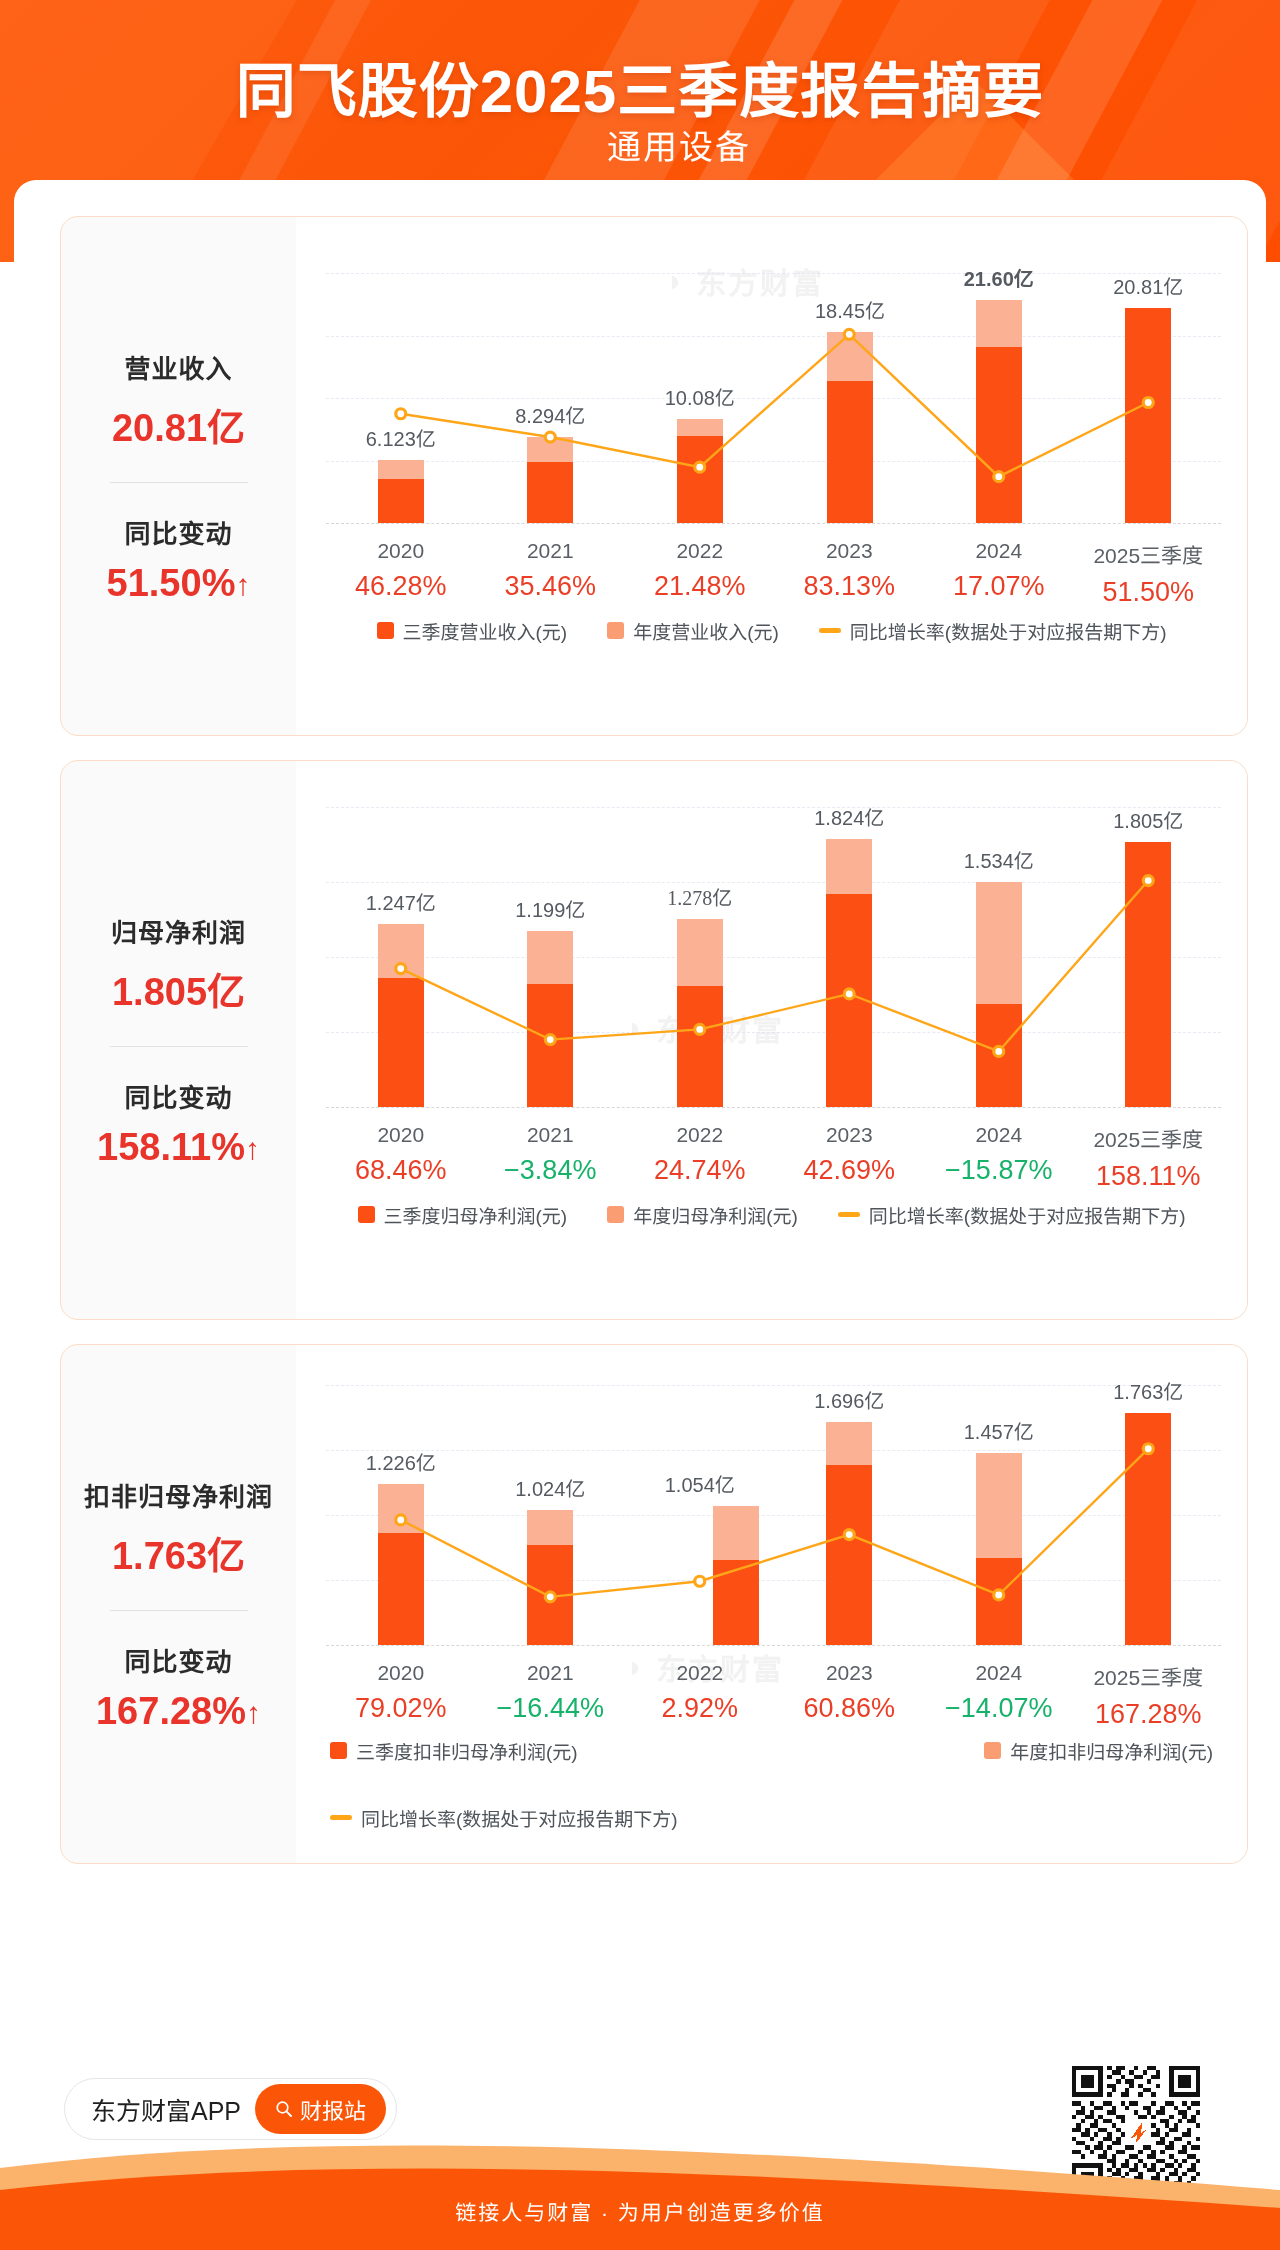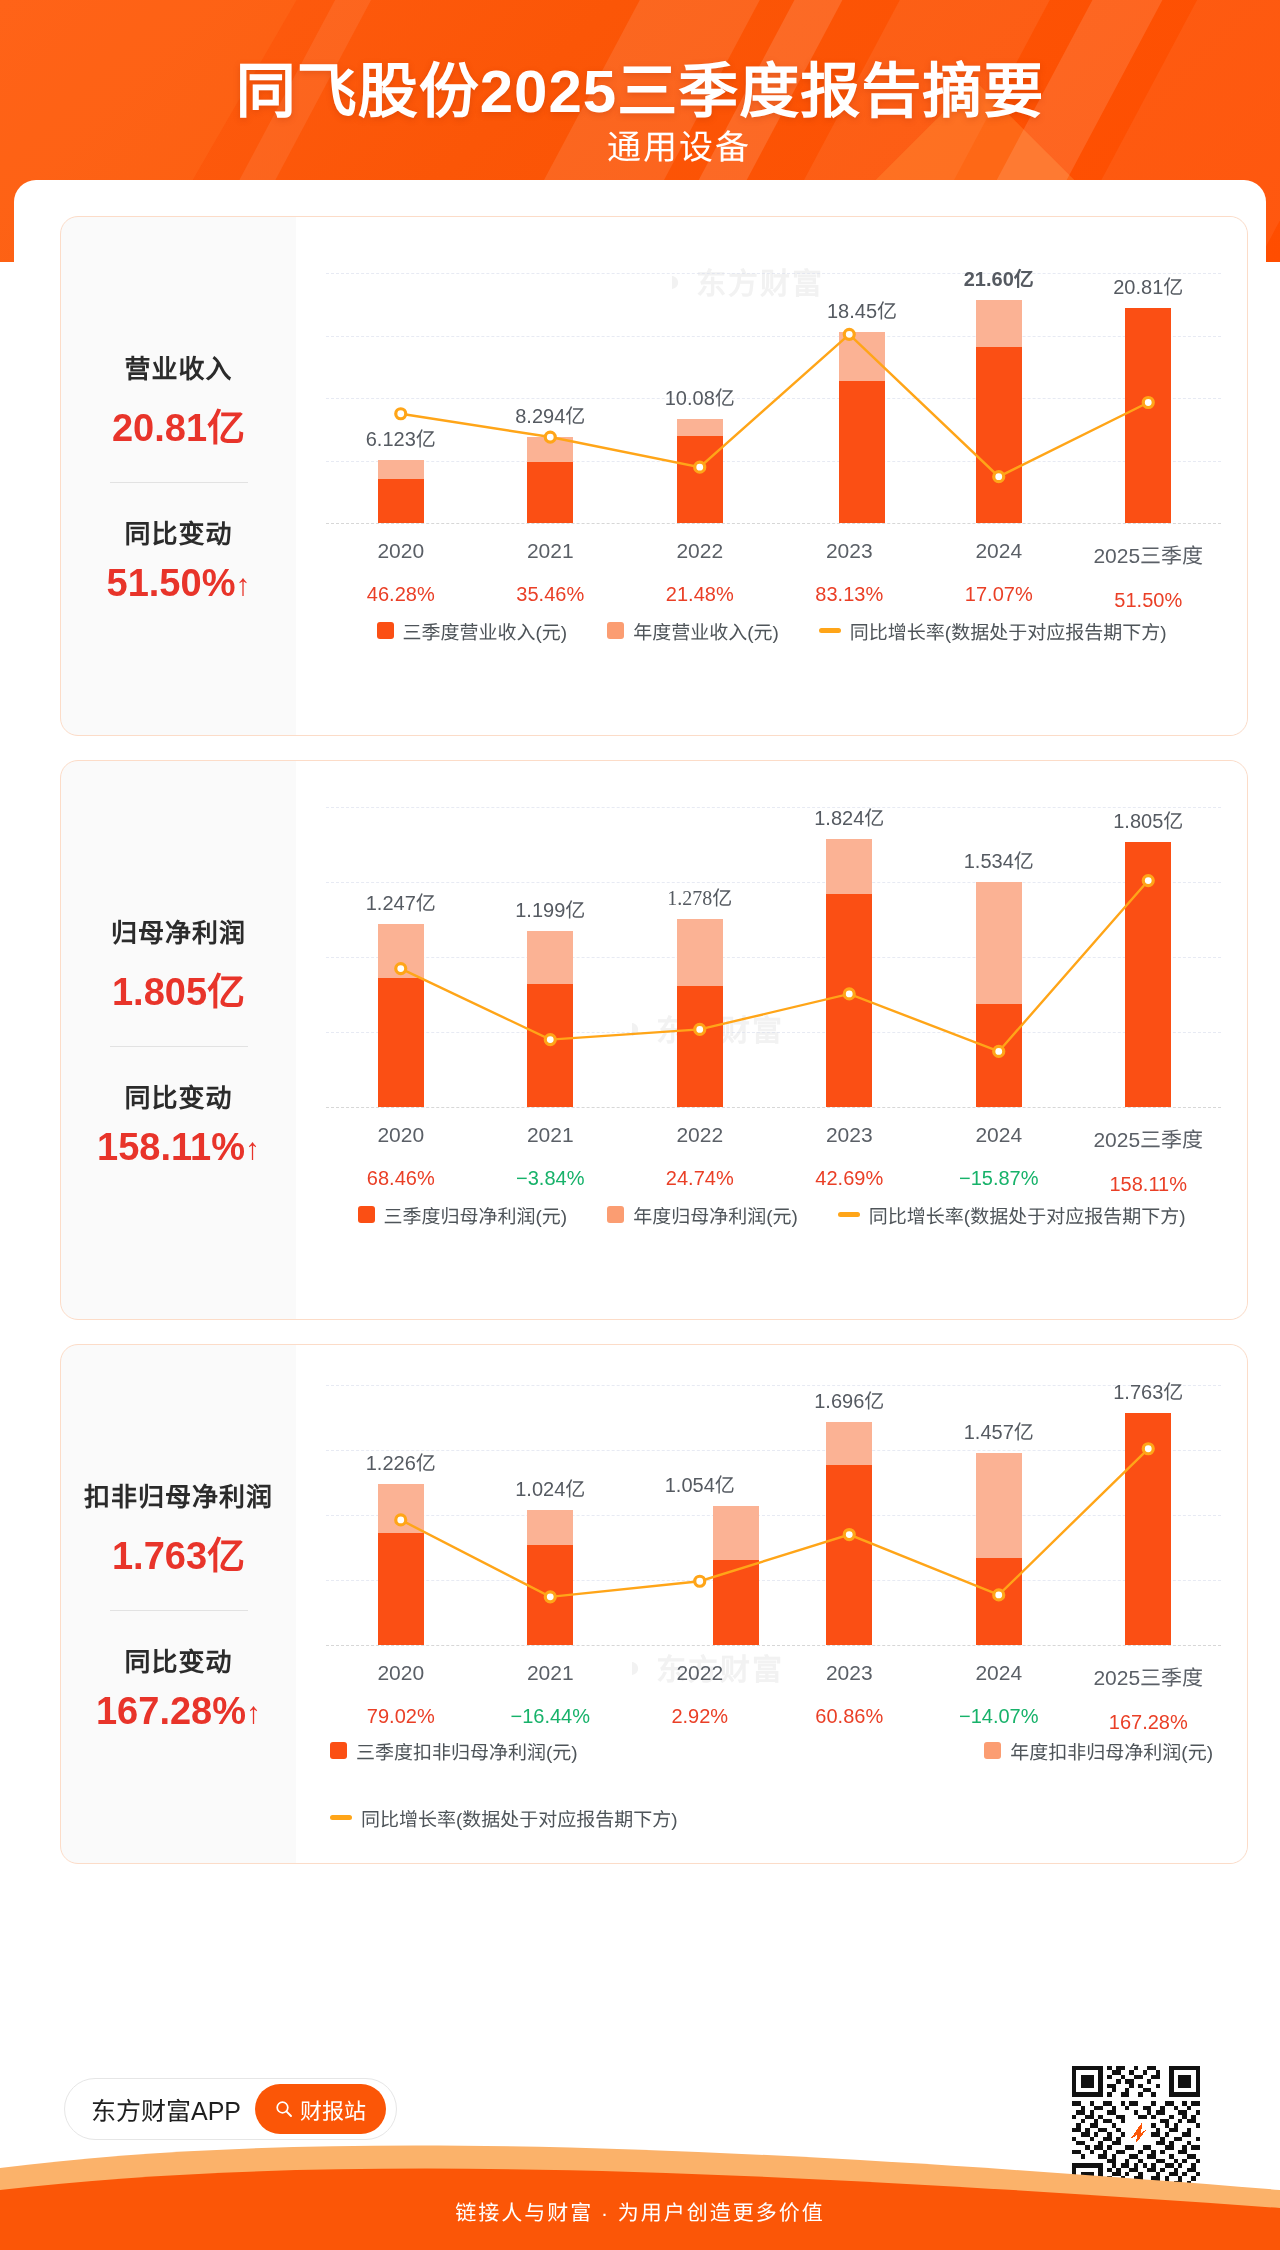--- a/index.html
+++ b/index.html
@@ -91,21 +91,21 @@
   .bar-label {
     position:absolute; width:150px; text-align:center; left:50%; margin-left:-75px;
     font-size:20px; color:#555a61; white-space:nowrap;
   }
 
   .lineSvg { position:absolute; inset:0; overflow:visible; pointer-events:none; }
 
   .xaxis { position:absolute; left:30px; right:26px; }
   .xtick { position:absolute; width:160px; margin-left:-80px; text-align:center; }
   .xtick .yr  { font-size:21px; color:#5a5f66; white-space:nowrap; }
-  .xtick .pct { font-size:20px; margin-top:20px; white-space:nowrap; }
+  .xtick .pct { font-size:27px; margin-top:8px; white-space:nowrap; }
   .pos { color:#ea3f26; }
   .neg { color:#17b26a; }
 
   .legend { position:absolute; left:0; right:0; display:flex;
             justify-content:center; gap:40px; align-items:center;
             font-size:19px; color:#4e5459; flex-wrap:wrap; padding:0 24px; }
   .legend.spread { justify-content:space-between; padding:0 34px; }
   .lg { display:flex; align-items:center; gap:9px; white-space:nowrap; }
   .sw  { width:17px; height:17px; border-radius:3px; display:inline-block; }
   .sw.dark { background:#fb4f14; }
@@ -195,21 +195,21 @@
             <div class="bar-wrap" style="left: 201.25px; height: 85.7102px;">
               <div class="bar-annual" style="height: 85.7102px; background: rgb(251, 178, 148);"></div>
               <div class="bar-q3" style="height: 61.4873px; background: rgb(251, 79, 20);"></div>
               <div class="bar-label" style="bottom: 93.7102px;">8.294亿</div>
             </div>
             <div class="bar-wrap" style="left: 350.75px; height: 104.167px;">
               <div class="bar-annual" style="height: 104.167px; background: rgb(251, 178, 148);"></div>
               <div class="bar-q3" style="height: 87.0122px; background: rgb(251, 79, 20);"></div>
               <div class="bar-label" style="bottom: 112.167px;">10.08亿</div>
             </div>
-            <div class="bar-wrap" style="left: 513px; height: 190.662px; margin-top: 36px;">
+            <div class="bar-wrap" style="left: 501px; height: 190.662px; margin-top: 36px;">
               <div class="bar-annual" style="height: 190.662px; background: rgb(251, 178, 148);"></div>
               <div class="bar-q3" style="height: 141.886px; background: rgb(251, 79, 20);"></div>
               <div class="bar-label" style="bottom: 198.662px;">18.45亿</div>
             </div>
             <div class="bar-wrap" style="left: 649.75px; height: 223.214px; font-weight: bold;">
               <div class="bar-annual" style="height: 223.214px; background: rgb(251, 178, 148);"></div>
               <div class="bar-q3" style="height: 176.505px; background: rgb(251, 79, 20);"></div>
               <div class="bar-label" style="bottom: 231.214px;">21.60亿</div>
             </div>
             <div class="bar-wrap" style="left: 799.25px; height: 215.05px;">

